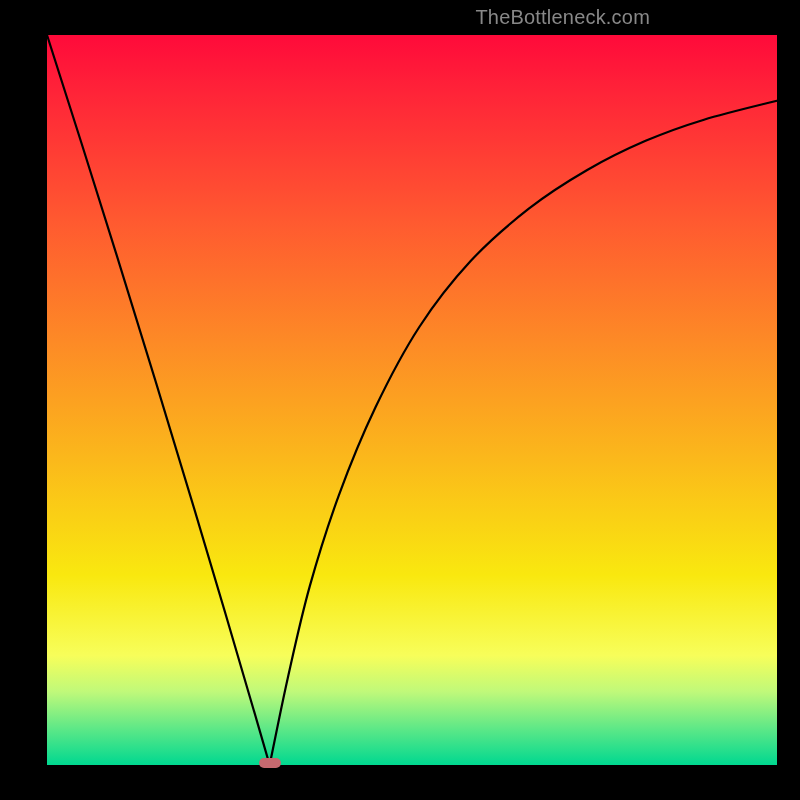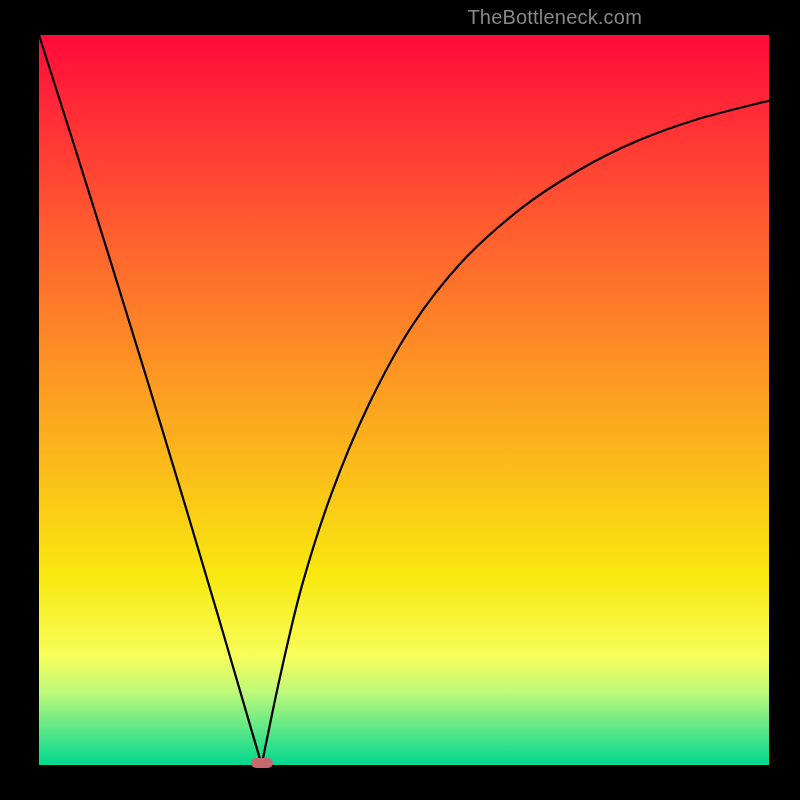--- a/index.html
+++ b/index.html
@@ -6,21 +6,21 @@
     margin: 0;
     padding: 0;
     width: 800px;
     height: 800px;
     overflow: hidden;
     background: #000;
     font-family: Arial, Helvetica, sans-serif;
   }
   .frame {
     position: absolute;
-    top: 0; left: 4px;
+    top: 0; left: 12px;
     width: 648px; height: 800px;
     background: #000;
   }
   .plot {
     position: absolute;
     top: 35px;
     left: 35px;
     width: 730px;
     height: 730px;
     

